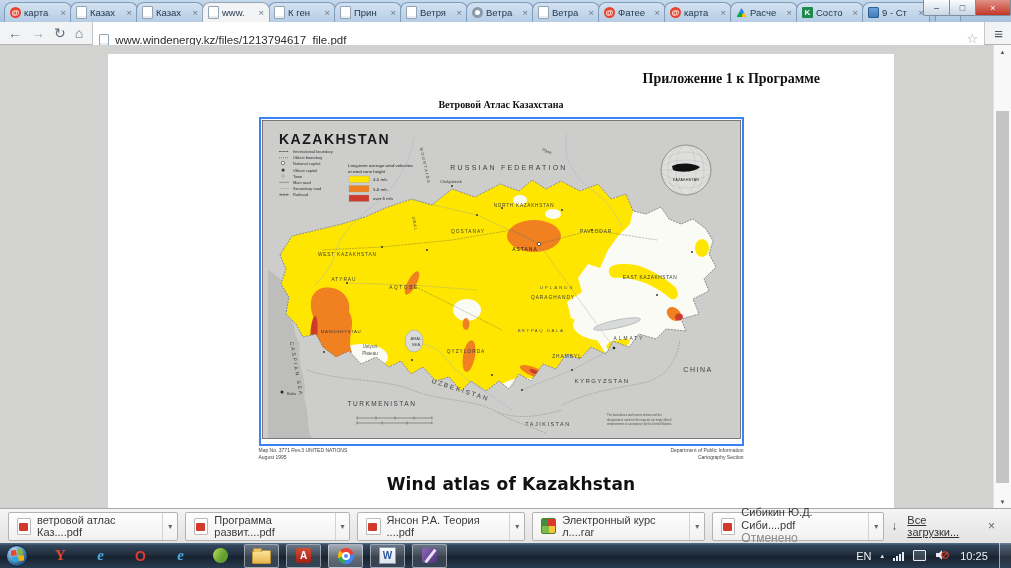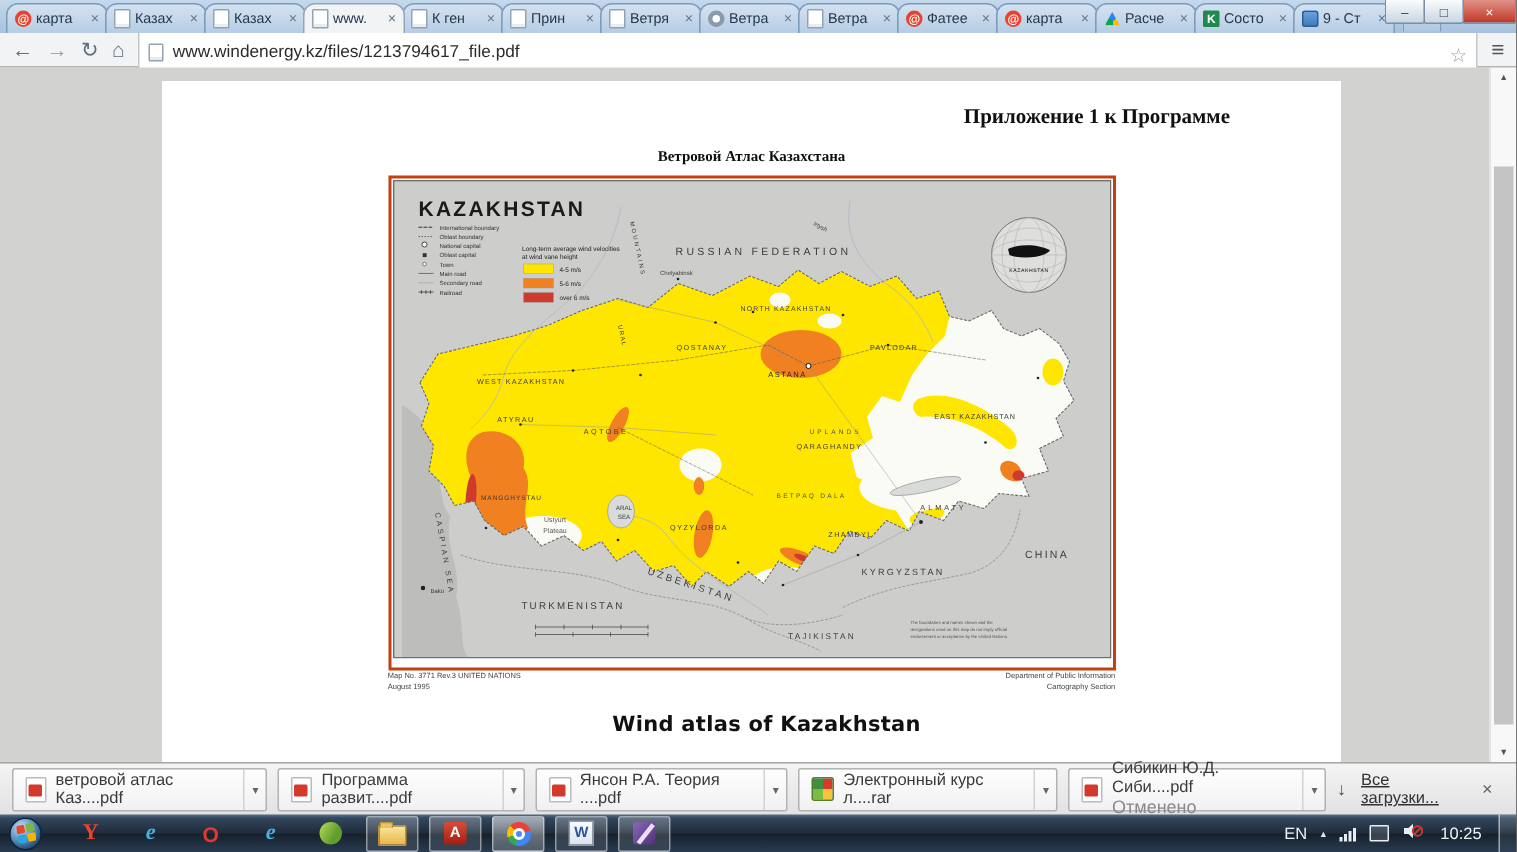--- a/index.html
+++ b/index.html
@@ -35,40 +35,40 @@
           font-size:9px;color:#2E3E4E;border:1px solid #7A8FA5;border-top:none;
           background:linear-gradient(#FAFCFE,#C9D6E3);border-radius:0 0 2px 2px;margin-left:-1px;}
   .winbtn.close{width:34px;color:#fff;background:linear-gradient(#E09186,#C23728);}
 
   
   .toolbar{height:22px;background:#F2F3F4;border-bottom:1px solid #B4B4B4;
            display:flex;align-items:center;padding:0 8px;gap:9px;box-sizing:content-box;}
   .navbtn{font-size:14px;line-height:14px;color:#5F6F7F;}
   .navbtn.dim{color:#9AA8B4;}
   .omnibox{flex:1;height:17px;background:#fff;border:1px solid #C6C6C6;border-radius:2px;
-           display:flex;align-items:flex-start;gap:6px;padding:12px 6px;margin-top:8px;}
+           display:flex;align-items:flex-end;gap:6px;padding:12px 6px;margin-top:8px;}
   .page-icon{width:8px;height:10px;background:#fff;border:1px solid #95A4B2;border-radius:1px;
              box-shadow:inset 0 -2px 0 #E4EAF0;}
   .url{font-size:11.5px;color:#2B2B2B;white-space:nowrap;}
   .star-btn{margin-left:auto;font-size:13px;color:#9AA5AF;}
   .menu-btn{font-size:15px;color:#555;letter-spacing:0;}
 
   
   .content{position:absolute;top:45px;left:0;width:1011px;height:463px;background:#D2D2D1;overflow:hidden;}
   .page{position:absolute;left:108px;top:9px;width:786px;height:463px;background:#FFF;box-sizing:border-box;}
   .doc-header{padding:17px 74px 0 0;text-align:right;font-family:"Liberation Serif",serif;
               font-weight:bold;font-size:14px;color:#101010;}
   .doc-title{margin-top:12px;text-align:center;font-family:"Liberation Serif",serif;
              font-weight:bold;font-size:10px;color:#101010;}
   .map-wrap{width:485px;margin:7px auto 0;}
-  .map-frame{border:2px solid #c2410c;background:#fff;padding:1px;}
+  .map-frame{border:2px solid #3b82f6;background:#fff;padding:1px;}
   .map-footer{display:flex;justify-content:space-between;font-size:5px;line-height:1.35;
               color:#444;margin-top:1px;}
   .doc-caption{margin-top:13px;text-align:center;font-family:"DejaVu Sans",sans-serif;
-               font-weight:bold;font-size:14px;letter-spacing:.2px;color:#111;margin-left:20px;}
+               font-weight:bold;font-size:17px;letter-spacing:.2px;color:#111;margin-left:20px;}
 
   
   .vscroll{position:absolute;top:0;right:0;width:17px;height:463px;background:#F8F8F8;border-left:1px solid #E4E4E4;}
   .sb-btn{position:absolute;left:0;width:17px;height:13px;display:flex;align-items:center;justify-content:center;
           font-size:6px;color:#555;}
   .sb-up{top:0;} .sb-down{bottom:0;}
   .sb-thumb{position:absolute;left:2px;right:2px;top:66px;height:372px;background:#C4C4C4;}
 
   
   .dlbar{position:absolute;top:508px;left:0;width:1011px;height:35px;box-sizing:border-box;

